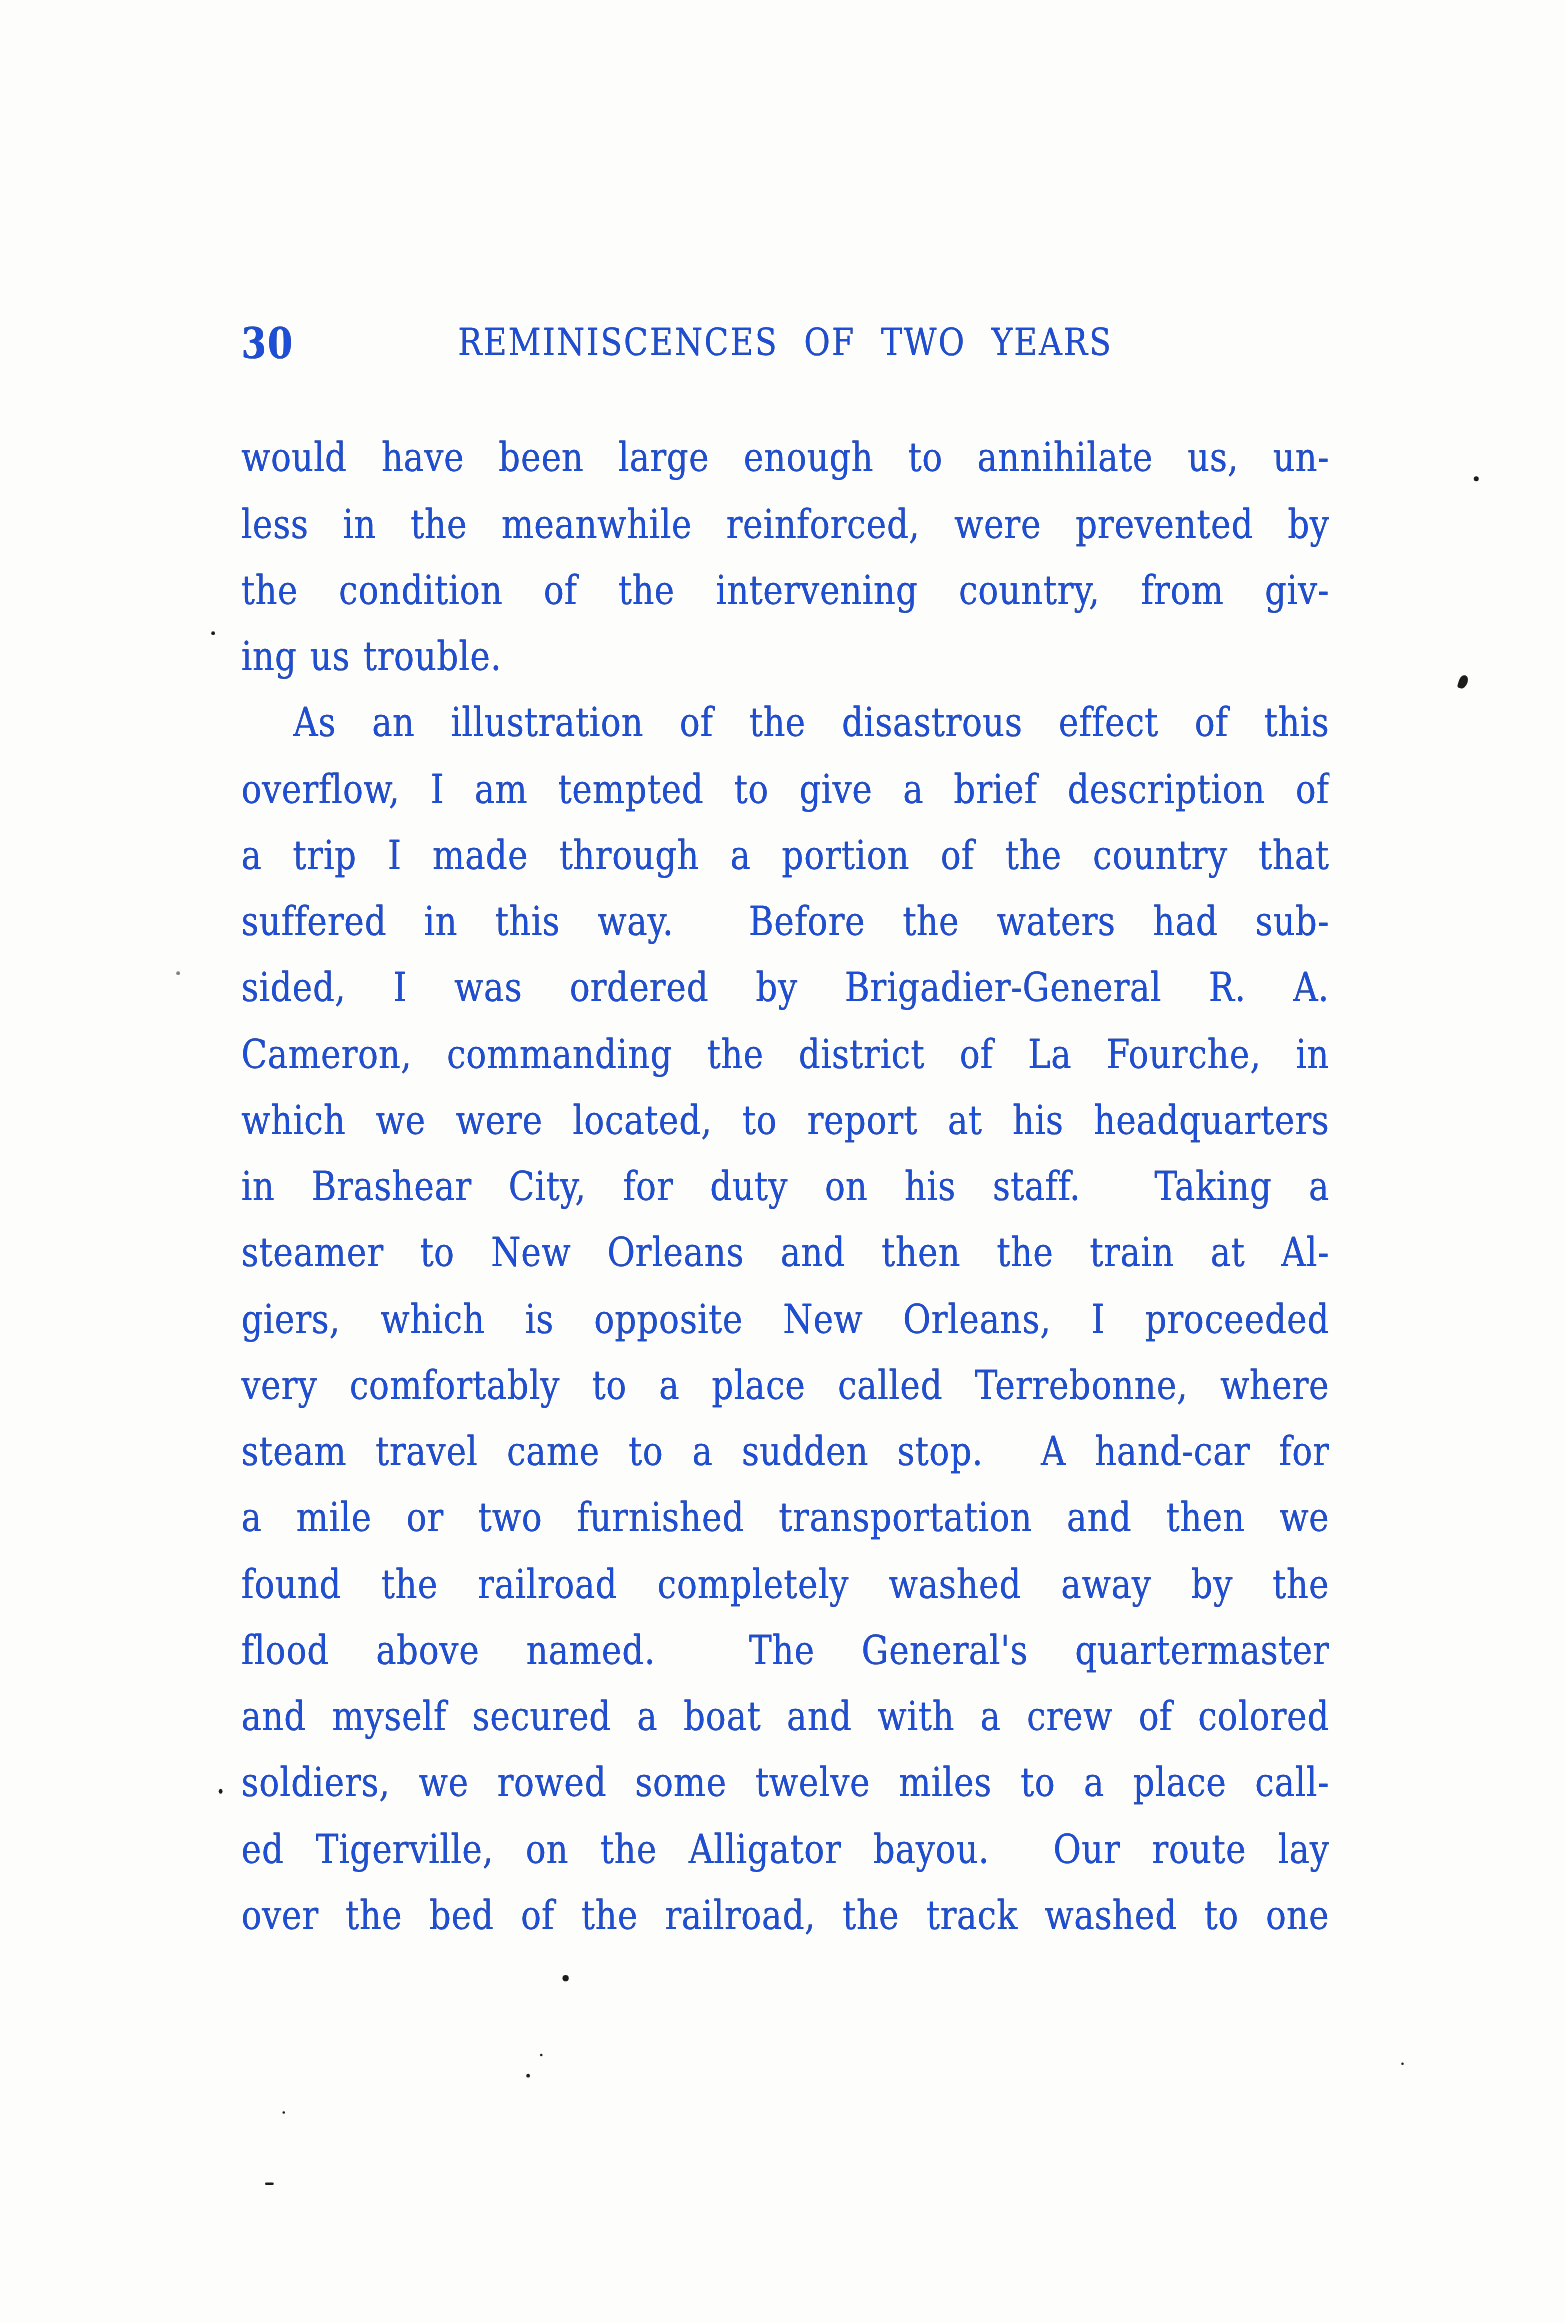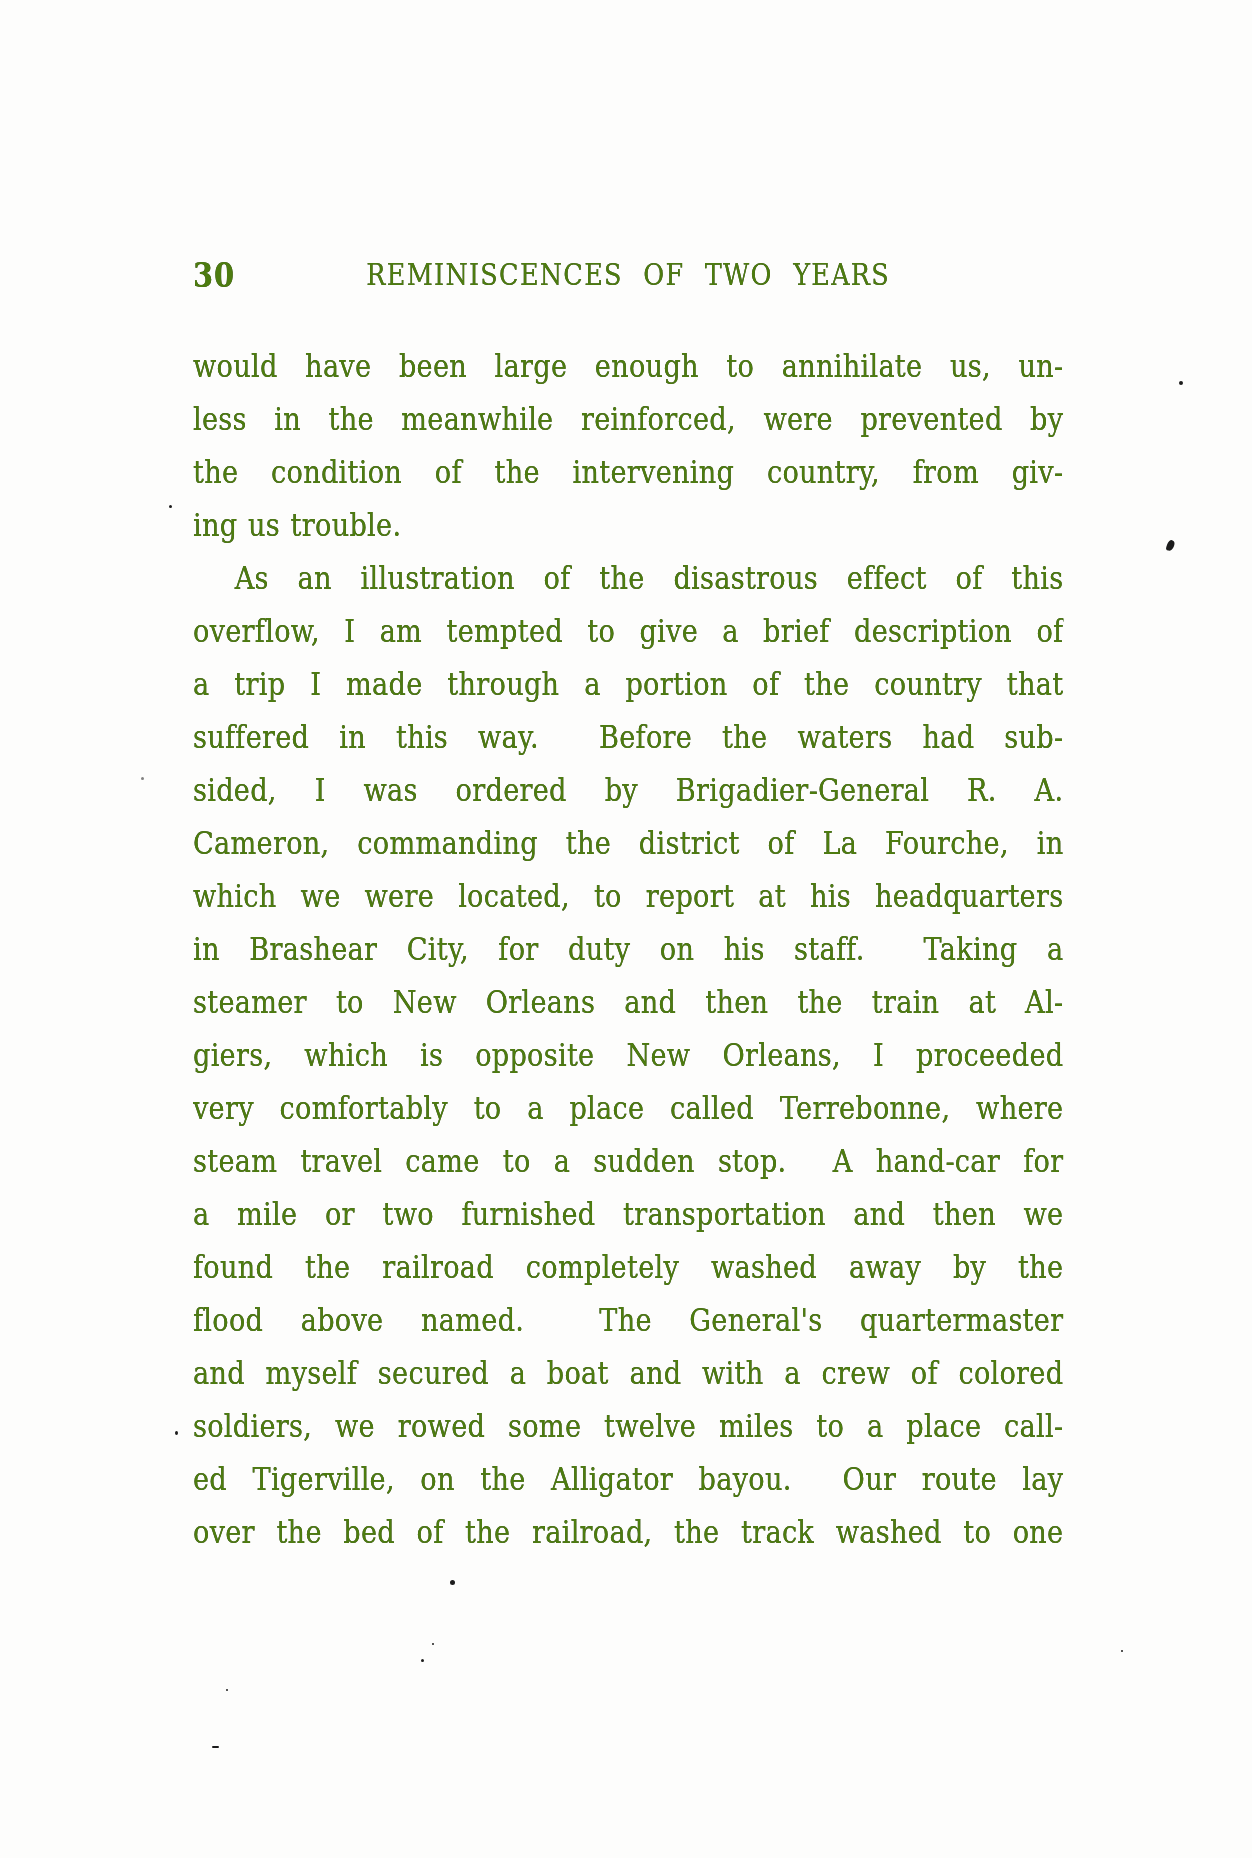--- a/index.html
+++ b/index.html
@@ -7,21 +7,21 @@
     padding: 0;
     background: #ffffff;
   }
   .page {
     position: relative;
     width: 1252px;
     height: 1858px;
     background: #fdfdfc;
     overflow: hidden;
     font-family: "DejaVu Serif", "Liberation Serif", serif;
-    color: #4d7c0f;
+    color: #1d4ed8;
     text-shadow: 0 0 0.5px rgba(15,15,15,0.8);
   }
   
   .condense {
     transform: scaleX(0.85);
     transform-origin: 0 0;
   }
   .running-header {
     position: absolute;
     top: 254px;

